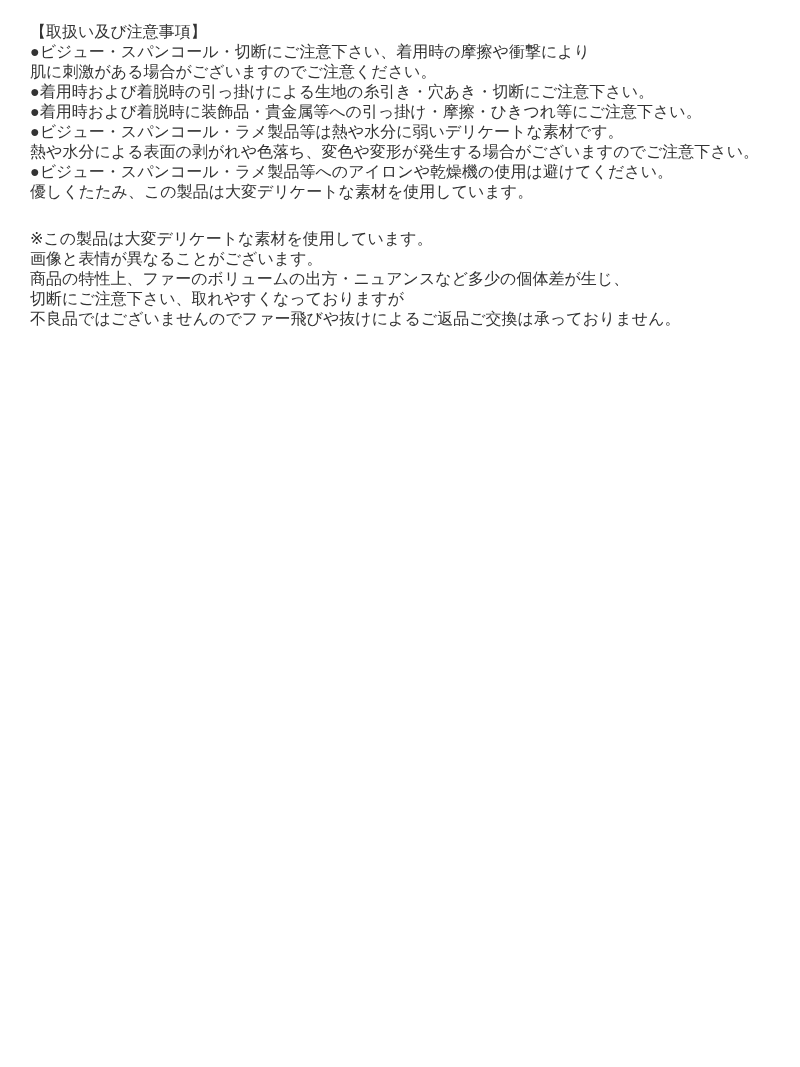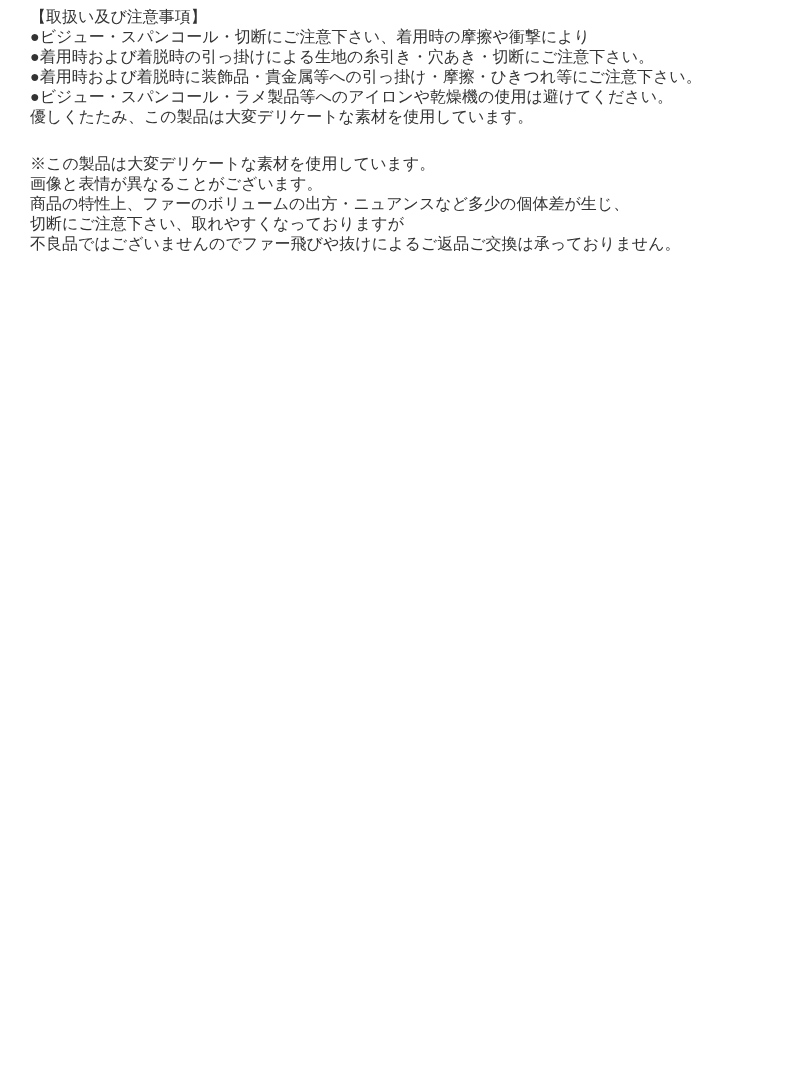--- a/index.html
+++ b/index.html
@@ -7,45 +7,47 @@
     padding: 0;
     background: #ffffff;
   }
   body {
     width: 800px;
     height: 1067px;
     overflow: hidden;
     font-family: "Liberation Sans", "DejaVu Sans", sans-serif;
   }
   .doc {
-    padding: 7px 0 0 30px;
+    padding: 22px 0 0 30px;
     color: #333333;
     font-size: 16px;
     line-height: 20px;
     white-space: nowrap;
   }
   .line {
     height: 20px;
   }
   .disclaimer {
     margin-top: 27px;
-    font-family: Liberation Serif, serif;
   }
 </style>
 </head>
 <body>
 
 <div class="doc">
 
   <div class="line">【取扱い及び注意事項】</div>
 
   <div>
     <div class="line">●ビジュー・スパンコール・切断にご注意下さい、着用時の摩擦や衝撃により</div>
+    <div class="line">肌に刺激がある場合がございますのでご注意ください。</div>
     <div class="line">●着用時および着脱時の引っ掛けによる生地の糸引き・穴あき・切断にご注意下さい。</div>
     <div class="line">●着用時および着脱時に装飾品・貴金属等への引っ掛け・摩擦・ひきつれ等にご注意下さい。</div>
+    <div class="line">●ビジュー・スパンコール・ラメ製品等は熱や水分に弱いデリケートな素材です。</div>
+    <div class="line">熱や水分による表面の剥がれや色落ち、変色や変形が発生する場合がございますのでご注意下さい。</div>
     <div class="line">●ビジュー・スパンコール・ラメ製品等へのアイロンや乾燥機の使用は避けてください。</div>
     <div class="line">優しくたたみ、この製品は大変デリケートな素材を使用しています。</div>
   </div>
 
   <div class="disclaimer">
     <div class="line">※この製品は大変デリケートな素材を使用しています。</div>
     <div class="line">画像と表情が異なることがございます。</div>
     <div class="line">商品の特性上、ファーのボリュームの出方・ニュアンスなど多少の個体差が生じ、</div>
     <div class="line">切断にご注意下さい、取れやすくなっておりますが</div>
     <div class="line">不良品ではございませんのでファー飛びや抜けによるご返品ご交換は承っておりません。</div>

